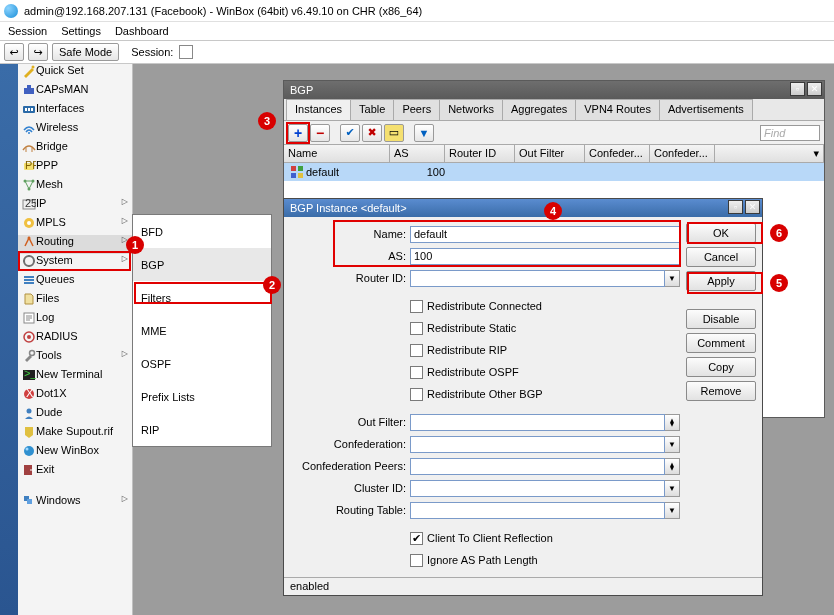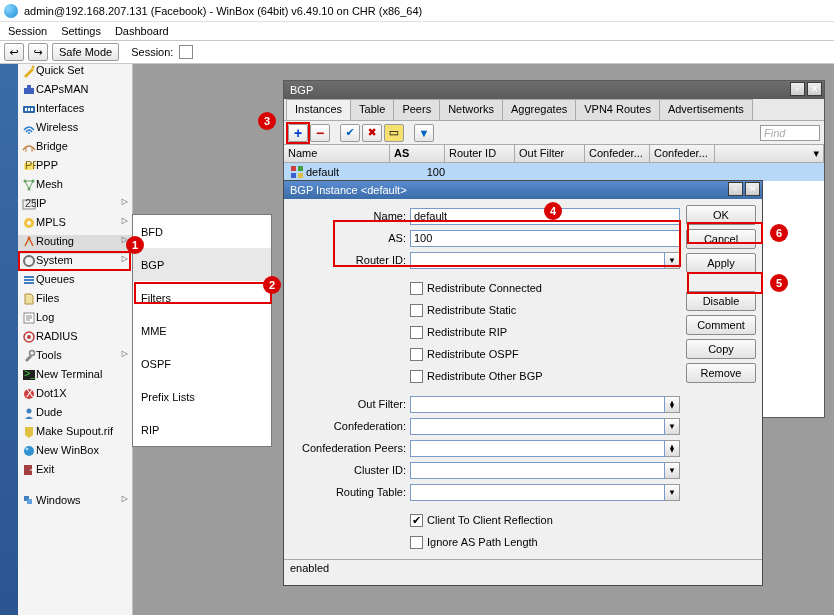--- a/index.html
+++ b/index.html
@@ -31,33 +31,33 @@
 .tab { padding: 3px 8px; border: 1px solid #aaa; border-bottom: none; background: #e0e0e0; margin-right: -1px; }
 .tab.active { background: #f0f0f0; }
 .win-toolbar { height: 24px; display: flex; align-items: center; gap: 2px; padding: 0 4px; border-bottom: 1px solid #aaa; position: relative; }
 .find-box { position: absolute; right: 4px; width: 60px; height: 16px; border: 1px solid #999; background: #fff; color: #aaa; font-style: italic; padding: 0 3px; display: flex; align-items: center; }
 .grid-head { height: 18px; display: flex; background: linear-gradient(#f4f4f4,#e0e0e0); border-bottom: 1px solid #aaa; }
 .grid-head > div { border-right: 1px solid #aaa; padding: 2px 4px; }
 .grid-body { flex:1; background: #fff; }
 .grid-row { height: 18px; display: flex; align-items: center; background: #b8d8f8; }
 .grid-row > div { padding: 0 4px; }
 .row-icon{width:14px;height:14px;margin-left:2px;margin-right:2px;}
-.dialog { position: absolute; left: 150px; top: 116px; width: 480px; background: #f0f0f0; border: 1px solid #4a4a4a; z-index: 15; }
+.dialog { position: absolute; left: 150px; top: 134px; width: 480px; background: #f0f0f0; border: 1px solid #4a4a4a; z-index: 15; }
 .dlg-title { height: 18px; background: linear-gradient(#5a8cd0,#3a6ca8); color: #fff; display: flex; align-items: center; padding-left: 6px; position: relative; }
 .dlg-body { display: flex; padding: 6px; gap: 6px; }
 .dlg-left { flex: 1; }
 .form-row { display: flex; align-items: center; height: 22px; }
 .form-label { width: 120px; text-align: right; padding-right: 4px; }
 .form-input { flex: 1; height: 17px; border: 1px solid #7a9ac9; background: #fff; padding: 0 3px; display: flex; align-items: center; }
 .form-dd { width: 15px; height: 17px; border: 1px solid #999; border-left: none; background: linear-gradient(#fff,#ddd); display: flex; align-items: center; justify-content: center; font-size: 8px; }
 .checkbox { width: 13px; height: 13px; border: 1px solid #7a7a7a; background: #fff; display:inline-flex;align-items:center;justify-content:center;}
 .chk-label { margin-left: 4px; }
 .dlg-right { width: 70px; display: flex; flex-direction: column; gap: 4px; }
 .dlg-btn { height: 20px; border: 1px solid #8a8a8a; background: linear-gradient(#fcfcfc,#e2e2e2); display: flex; align-items: center; justify-content: center; border-radius: 2px; }
-.status-bar { height: 26px; border-top: 1px solid #aaa; padding: 2px 6px; }
+.status-bar { height: 18px; border-top: 1px solid #aaa; padding: 2px 6px; }
 .red-hl { border: 2px solid #e00000; position: absolute; pointer-events: none; z-index: 50; }
 .badge { width: 18px; height: 18px; border-radius: 50%; background: #d80000; color: #fff; font-weight: bold; display: flex; align-items: center; justify-content: center; position: absolute; z-index: 60; font-size:11px;}
 svg { width: 14px; height: 14px; }
 </style>
 </head>
 <body>
 
 <div class="titlebar">
   <div class="logo"></div>
   <span>admin@192.168.207.131 (Facebook) - WinBox (64bit) v6.49.10 on CHR (x86_64)</span>
@@ -333,21 +333,21 @@
         <div class="tbtn" style="color:#c00000">✖</div>
         <div class="tbtn" style="background:#f5e070">▭</div>
         <div style="width:6px"></div>
         <div class="tbtn" style="color:#0060c0">▼</div>
         <div class="find-box">
             <span>Find</span>
           </div>
       </div>
       <div class="grid-head" id="grid-head">
           <div style="width: 106px;">Name</div>
-          <div style="width: 55px; font-weight: bold;">AS</div>
+          <div style="width: 55px;">AS</div>
           <div style="width: 70px;">Router ID</div>
           <div style="width: 70px;">Out Filter</div>
           <div style="width: 65px;">Confeder...</div>
           <div style="width: 65px;">Confeder...</div>
           <div style="width: 75px; margin-top: 24px;">Cluster ID</div>
           <div style="flex: 1 1 0%; text-align: right;">▾</div>
         </div>
       <div class="grid-body">
         <div class="grid-row">
           <div style="width:110px;display:flex;align-items:center">

